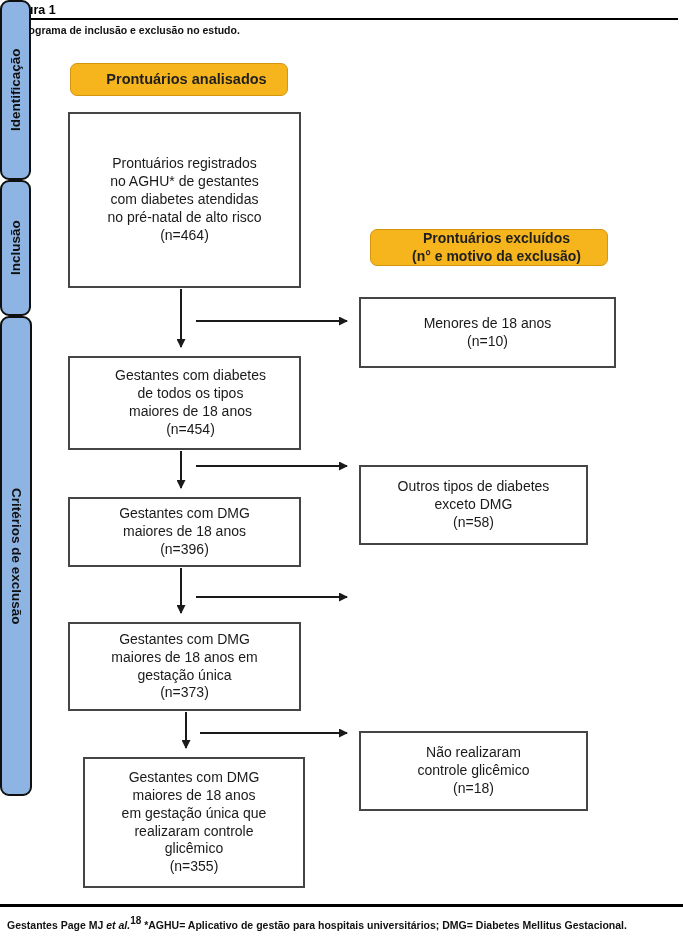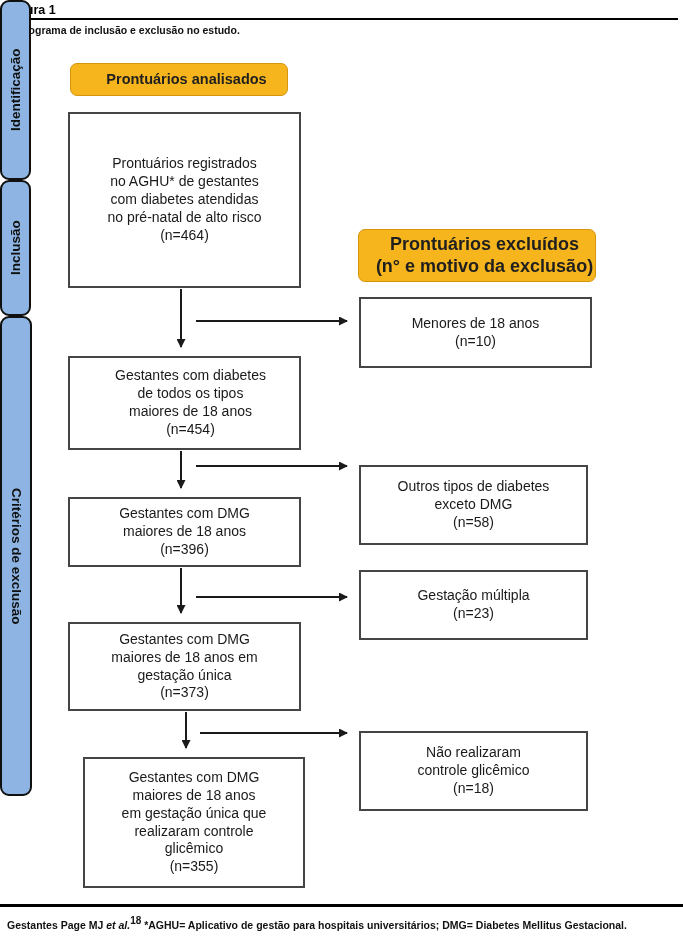--- a/index.html
+++ b/index.html
@@ -47,21 +47,21 @@
 
 <div id="canvas">
 
   <div class="fig-label">Figura 1</div>
   <div class="fig-rule"></div>
   <div class="fig-caption">Fluxograma de inclusão e exclusão no estudo.</div>
 
   <div class="box ybox" style="left:70px;top:63px;width:218px;height:33px;">
     <span class="box-text">Prontuários analisados</span>
   </div>
-  <div class="box ybox" style="left:358px;top:229px;width:238px;height:53px;font-size:18px;">
+  <div class="box ybox" style="left:370px;top:229px;width:238px;height:37px;font-size:14px;">
     <span class="box-text">Prontuários excluídos
 (n° e motivo da exclusão)</span>
   </div>
 
   <div class="bluebar vert-up" style="left:18px;top:109px;width:31px;height:180px;">
     <span>Identificação</span>
   </div>
   <div class="bluebar vert-up" style="left:33px;top:758px;width:31px;height:136px;">
     <span>Inclusão</span>
   </div>
@@ -95,32 +95,28 @@
   </div>
   <div class="box wbox" style="left:83px;top:757px;width:222px;height:131px;">
     <span class="box-text">Gestantes com DMG
 maiores de 18 anos
 em gestação única que
 realizaram controle
 glicêmico
 (n=355)</span>
   </div>
 
-  <div class="box wbox" style="left:359px;top:297px;width:233px;height:71px;text-align:center;">
+  <div class="box wbox" style="left:359px;top:297px;width:257px;height:71px;text-align:center;">
     <span class="box-text">Menores de 18 anos
 (n=10)</span>
   </div>
   <div class="box wbox" style="left:359px;top:428px;width:229px;height:80px;margin-top:37px;">
     <span class="box-text">Outros tipos de diabetes
 exceto DMG
 (n=58)</span>
-  </div>
-  <div class="box wbox" style="left:359px;top:570px;width:229px;height:70px;">
-    <span class="box-text">Gestação múltipla
-(n=23)</span>
   </div>
   <div class="box wbox" style="left:359px;top:704px;width:229px;height:80px;margin-top:27px;">
     <span class="box-text">Não realizaram
 controle glicêmico
 (n=18)</span>
   </div>
 
   <svg class="arrows" width="683" height="937" viewBox="0 0 683 937" aria-hidden="true">
     <defs>
       <marker id="ah" markerWidth="10" markerHeight="9" refX="8" refY="4.5" orient="auto" markerUnits="userSpaceOnUse">

